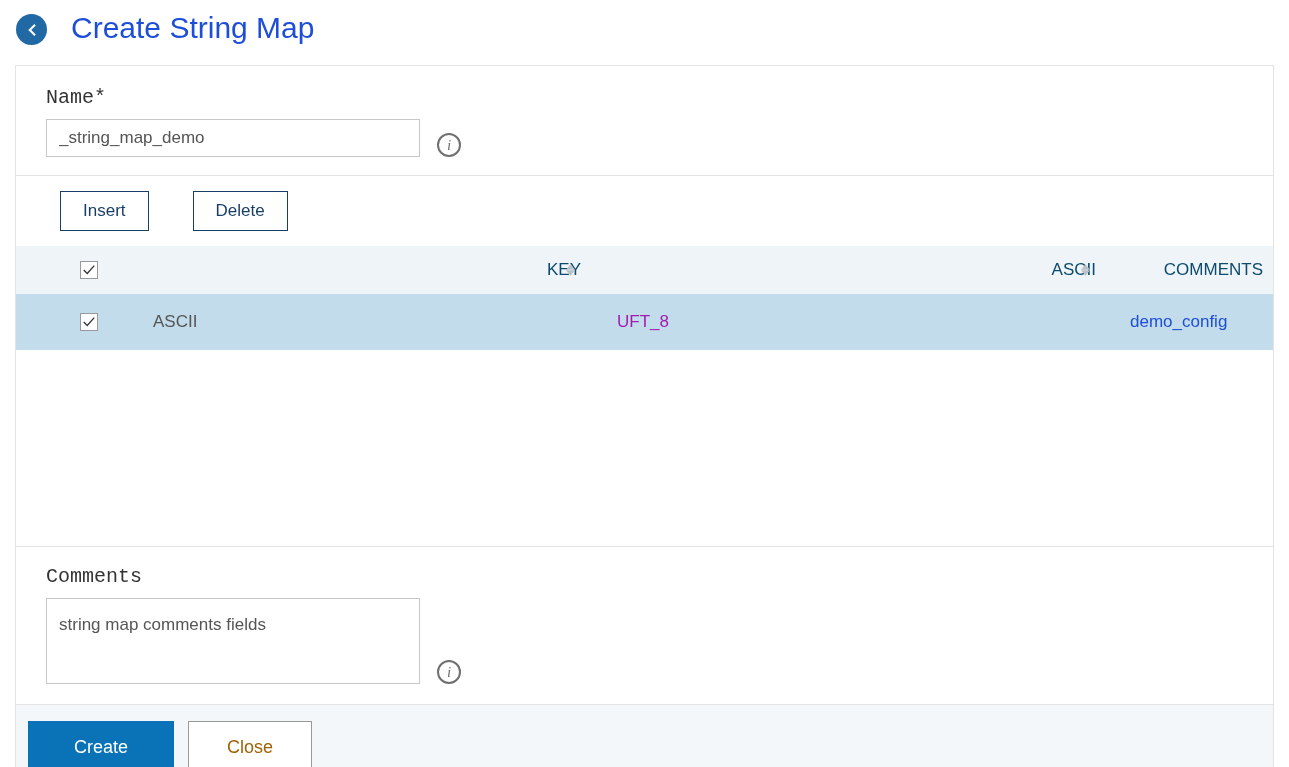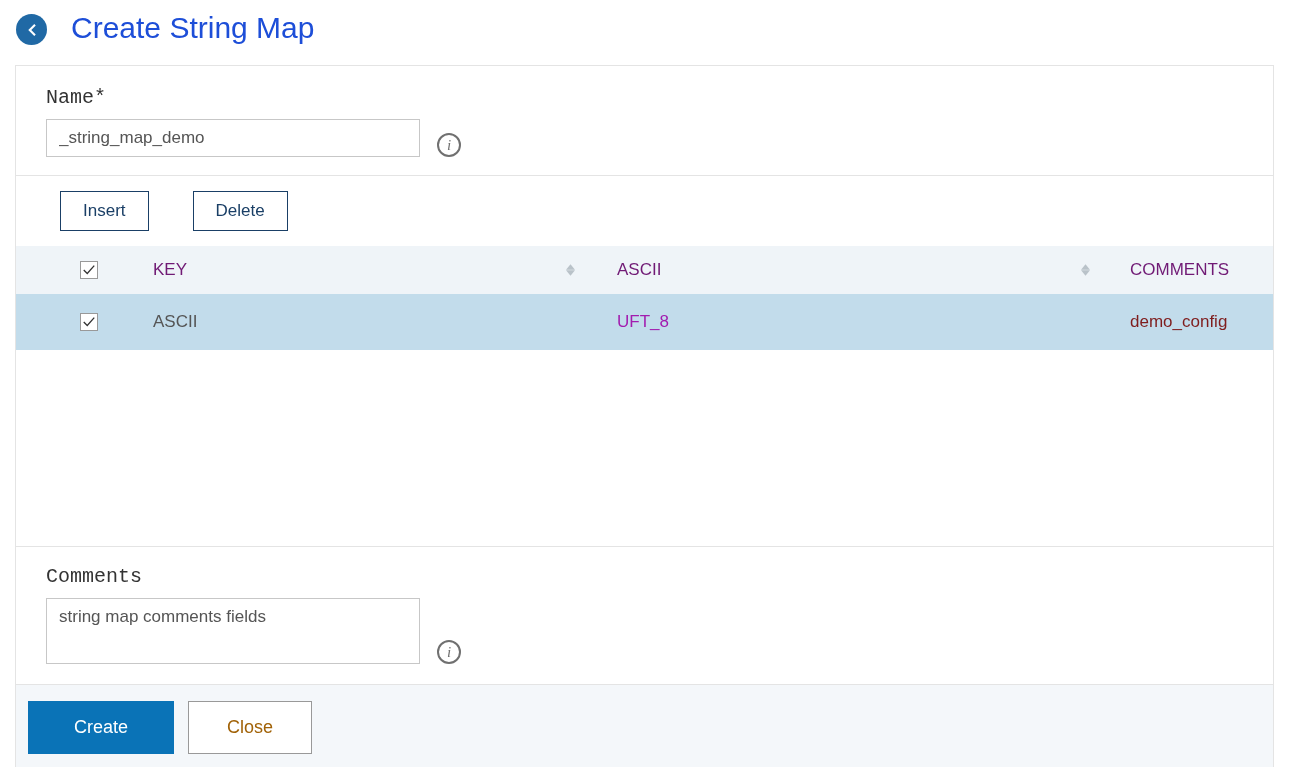--- a/index.html
+++ b/index.html
@@ -54,22 +54,22 @@
     .text-input {
       width: 374px;
       padding: 8px 12px;
       font-size: 17px;
       border: 1px solid #c7c7c7;
       color: #555;
       font-family: inherit;
     }
     .textarea-input {
       width: 374px;
-      height: 66px;
-      padding: 8px 12px;
+      height: 86px;
+      padding: 16px 12px;
       font-size: 17px;
       border: 1px solid #c7c7c7;
       color: #555;
       font-family: inherit;
       resize: none;
     }
     .info-icon {
       width: 24px; height: 24px;
       border: 2px solid #707070;
       border-radius: 50%;
@@ -106,23 +106,23 @@
       margin-left: 24px;
     }
     table {
       width: 100%;
       border-collapse: collapse;
     }
     thead tr {
       background: #eff4f8;
     }
     th {
-      text-align: left;
+      text-align: right;
       font-weight: 400;
-      color: #701a75;
+      color: #0c4a6e;
       font-size: 17px;
       padding: 14px 10px;
       position: relative;
     }
     th.col-check { width: 115px; padding-left: 0; }
     th.col-key { width: 460px; padding-left: 22px; }
     th.col-value { width: 515px; padding-left: 26px; }
     th.col-comments { padding-left: 24px; }
     .sort-icons {
       position: absolute;
@@ -136,21 +136,21 @@
     }
     .sort-icons svg { width: 9px; height: 6px; display: block;}
     tbody tr.selected { background: #c2dceb; }
     td {
       padding: 18px 10px;
       font-size: 17px;
     }
     td.col-check { width: 115px; text-align: center; padding-left: 0;}
     td.col-key { padding-left: 22px; color: #555; }
     td.col-value { padding-left: 26px; color: #a21caf; }
-    td.col-comments { padding-left: 24px; color: #7f1d1d; }
+    td.col-comments { padding-left: 24px; color: #1d4ed8; }
     .checkbox {
       width: 18px; height: 18px;
       border: 1px solid #999;
       background: #fff;
       display: inline-flex;
       align-items: center;
       justify-content: center;
       cursor: pointer;
     }
     .checkbox.checked svg { display: block; }

